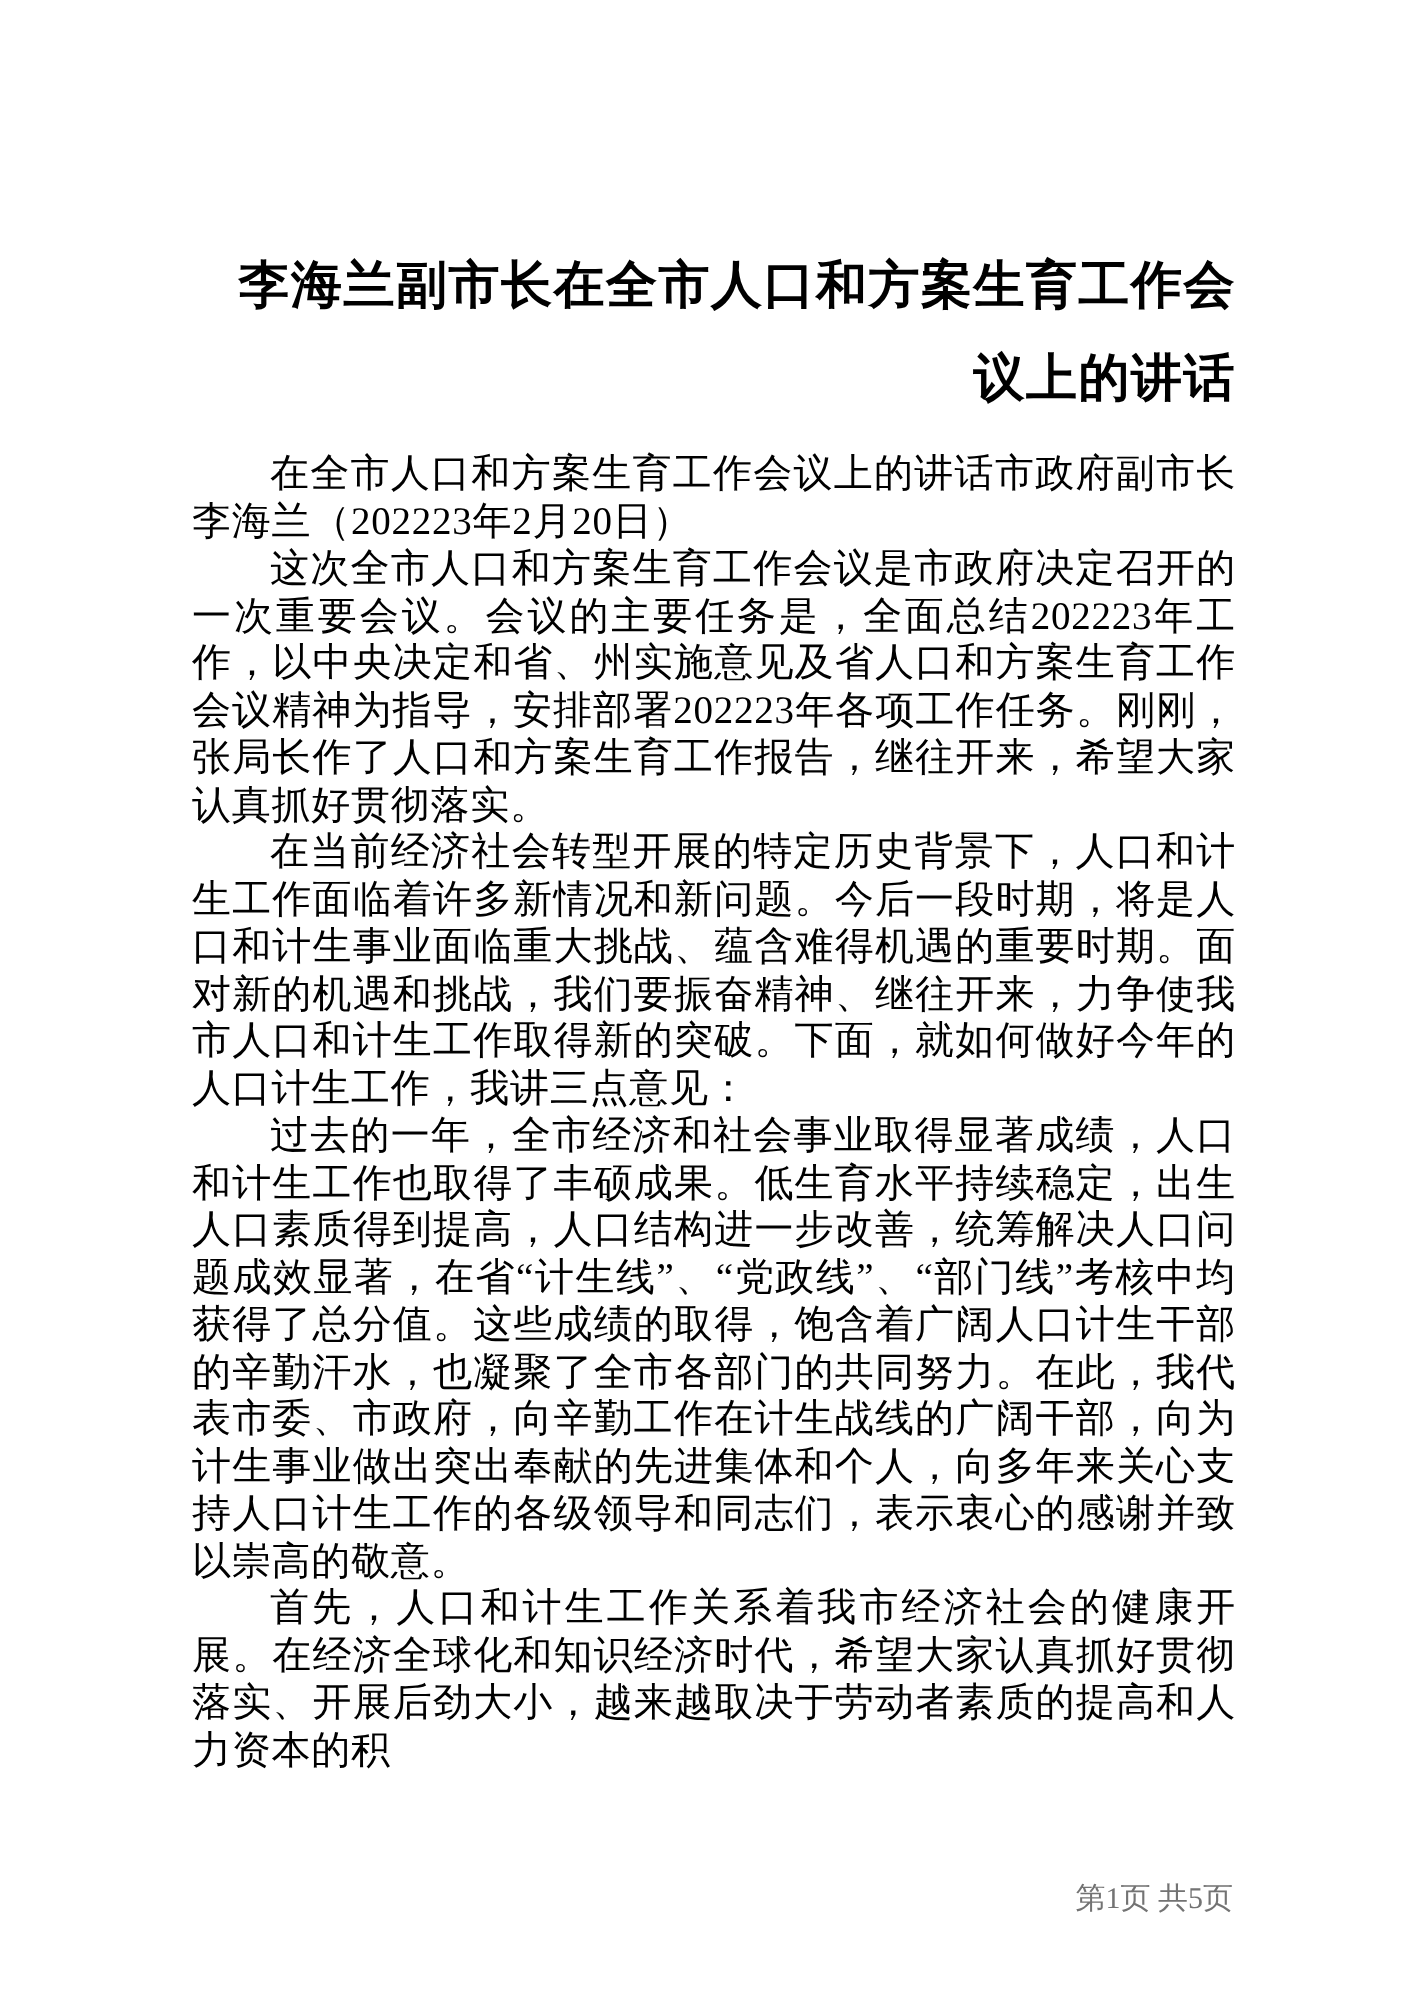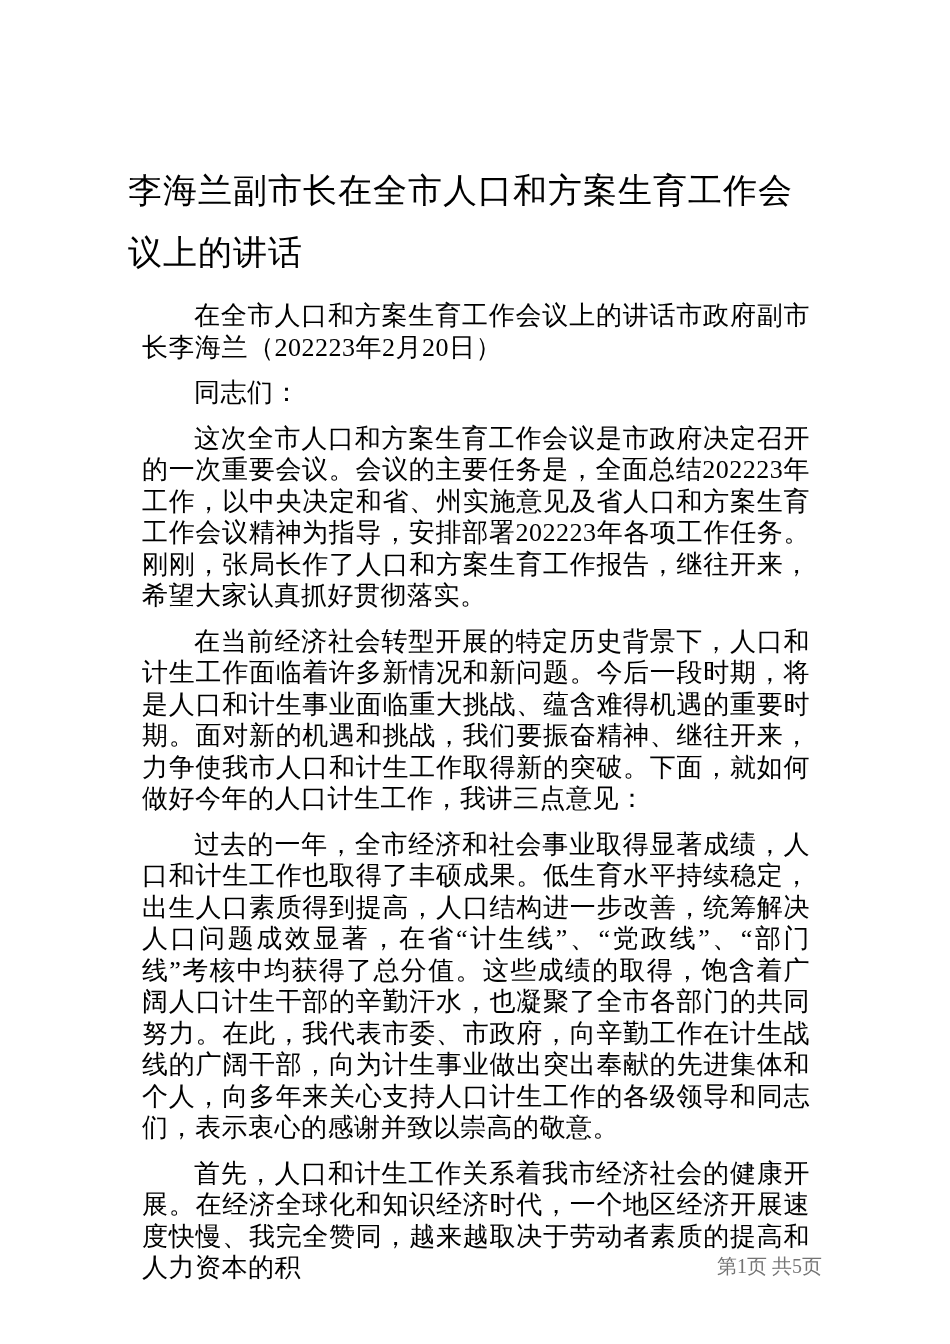--- a/index.html
+++ b/index.html
@@ -20,27 +20,27 @@
   }
   .content {
     position: absolute;
     left: 128px;
     right: 126px;
     top: 160px;
   }
   .doc-title {
     margin: 0 0 16px 0;
     font-size: 34px;
-    font-weight: normal;
+    font-weight: bold;
     line-height: 62px;
-    text-align: left;
+    text-align: right;
     letter-spacing: 1px;
   }
   .doc-body p {
-    margin: 14px;
+    margin: 0;
     font-size: 26px;
     line-height: 31.5px;
     text-align: justify;
     text-justify: inter-ideograph;
     text-indent: 2em;
     letter-spacing: 0.5px;
     word-break: break-all;
   }
   .page-footer {
     position: absolute;
@@ -52,23 +52,22 @@
   }
 </style>
 </head>
 <body>
 
 <div class="page">
   <div class="content">
     <h1 class="doc-title">李海兰副市长在全市人口和方案生育工作会议上的讲话</h1>
     <div class="doc-body">
       <p>在全市人口和方案生育工作会议上的讲话市政府副市长李海兰（202223年2月20日）</p>
-      <p>同志们：</p>
       <p>这次全市人口和方案生育工作会议是市政府决定召开的一次重要会议。会议的主要任务是，全面总结202223年工作，以中央决定和省、州实施意见及省人口和方案生育工作会议精神为指导，安排部署202223年各项工作任务。刚刚，张局长作了人口和方案生育工作报告，继往开来，希望大家认真抓好贯彻落实。</p>
       <p>在当前经济社会转型开展的特定历史背景下，人口和计生工作面临着许多新情况和新问题。今后一段时期，将是人口和计生事业面临重大挑战、蕴含难得机遇的重要时期。面对新的机遇和挑战，我们要振奋精神、继往开来，力争使我市人口和计生工作取得新的突破。下面，就如何做好今年的人口计生工作，我讲三点意见：</p>
       <p>过去的一年，全市经济和社会事业取得显著成绩，人口和计生工作也取得了丰硕成果。低生育水平持续稳定，出生人口素质得到提高，人口结构进一步改善，统筹解决人口问题成效显著，在省“计生线”、“党政线”、“部门线”考核中均获得了总分值。这些成绩的取得，饱含着广阔人口计生干部的辛勤汗水，也凝聚了全市各部门的共同努力。在此，我代表市委、市政府，向辛勤工作在计生战线的广阔干部，向为计生事业做出突出奉献的先进集体和个人，向多年来关心支持人口计生工作的各级领导和同志们，表示衷心的感谢并致以崇高的敬意。</p>
-      <p>首先，人口和计生工作关系着我市经济社会的健康开展。在经济全球化和知识经济时代，一个地区经济开展速度快慢、我完全赞同，越来越取决于劳动者素质的提高和人力资本的积</p>
+      <p>首先，人口和计生工作关系着我市经济社会的健康开展。在经济全球化和知识经济时代，希望大家认真抓好贯彻落实、开展后劲大小，越来越取决于劳动者素质的提高和人力资本的积</p>
     </div>
   </div>
   <div class="page-footer">
     <span>第1页 共5页</span>
   </div>
 </div>
 
 </body></html>

